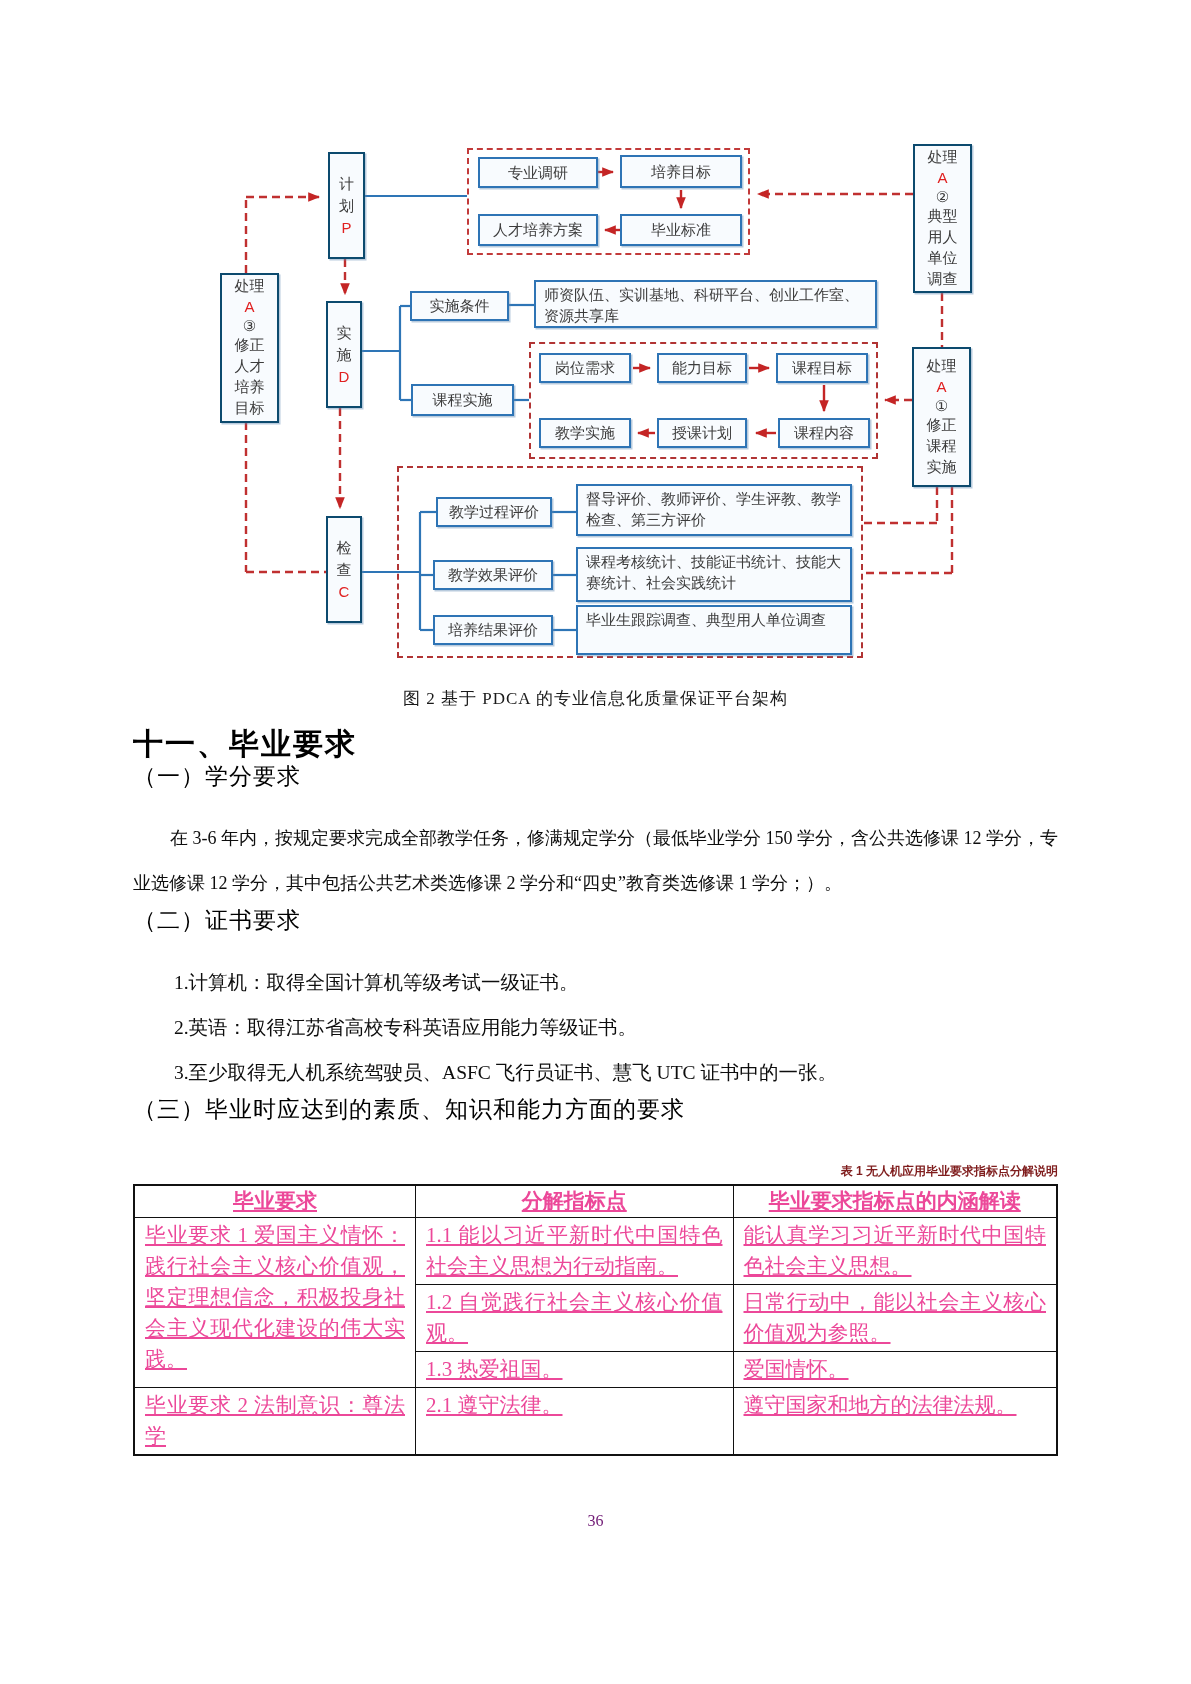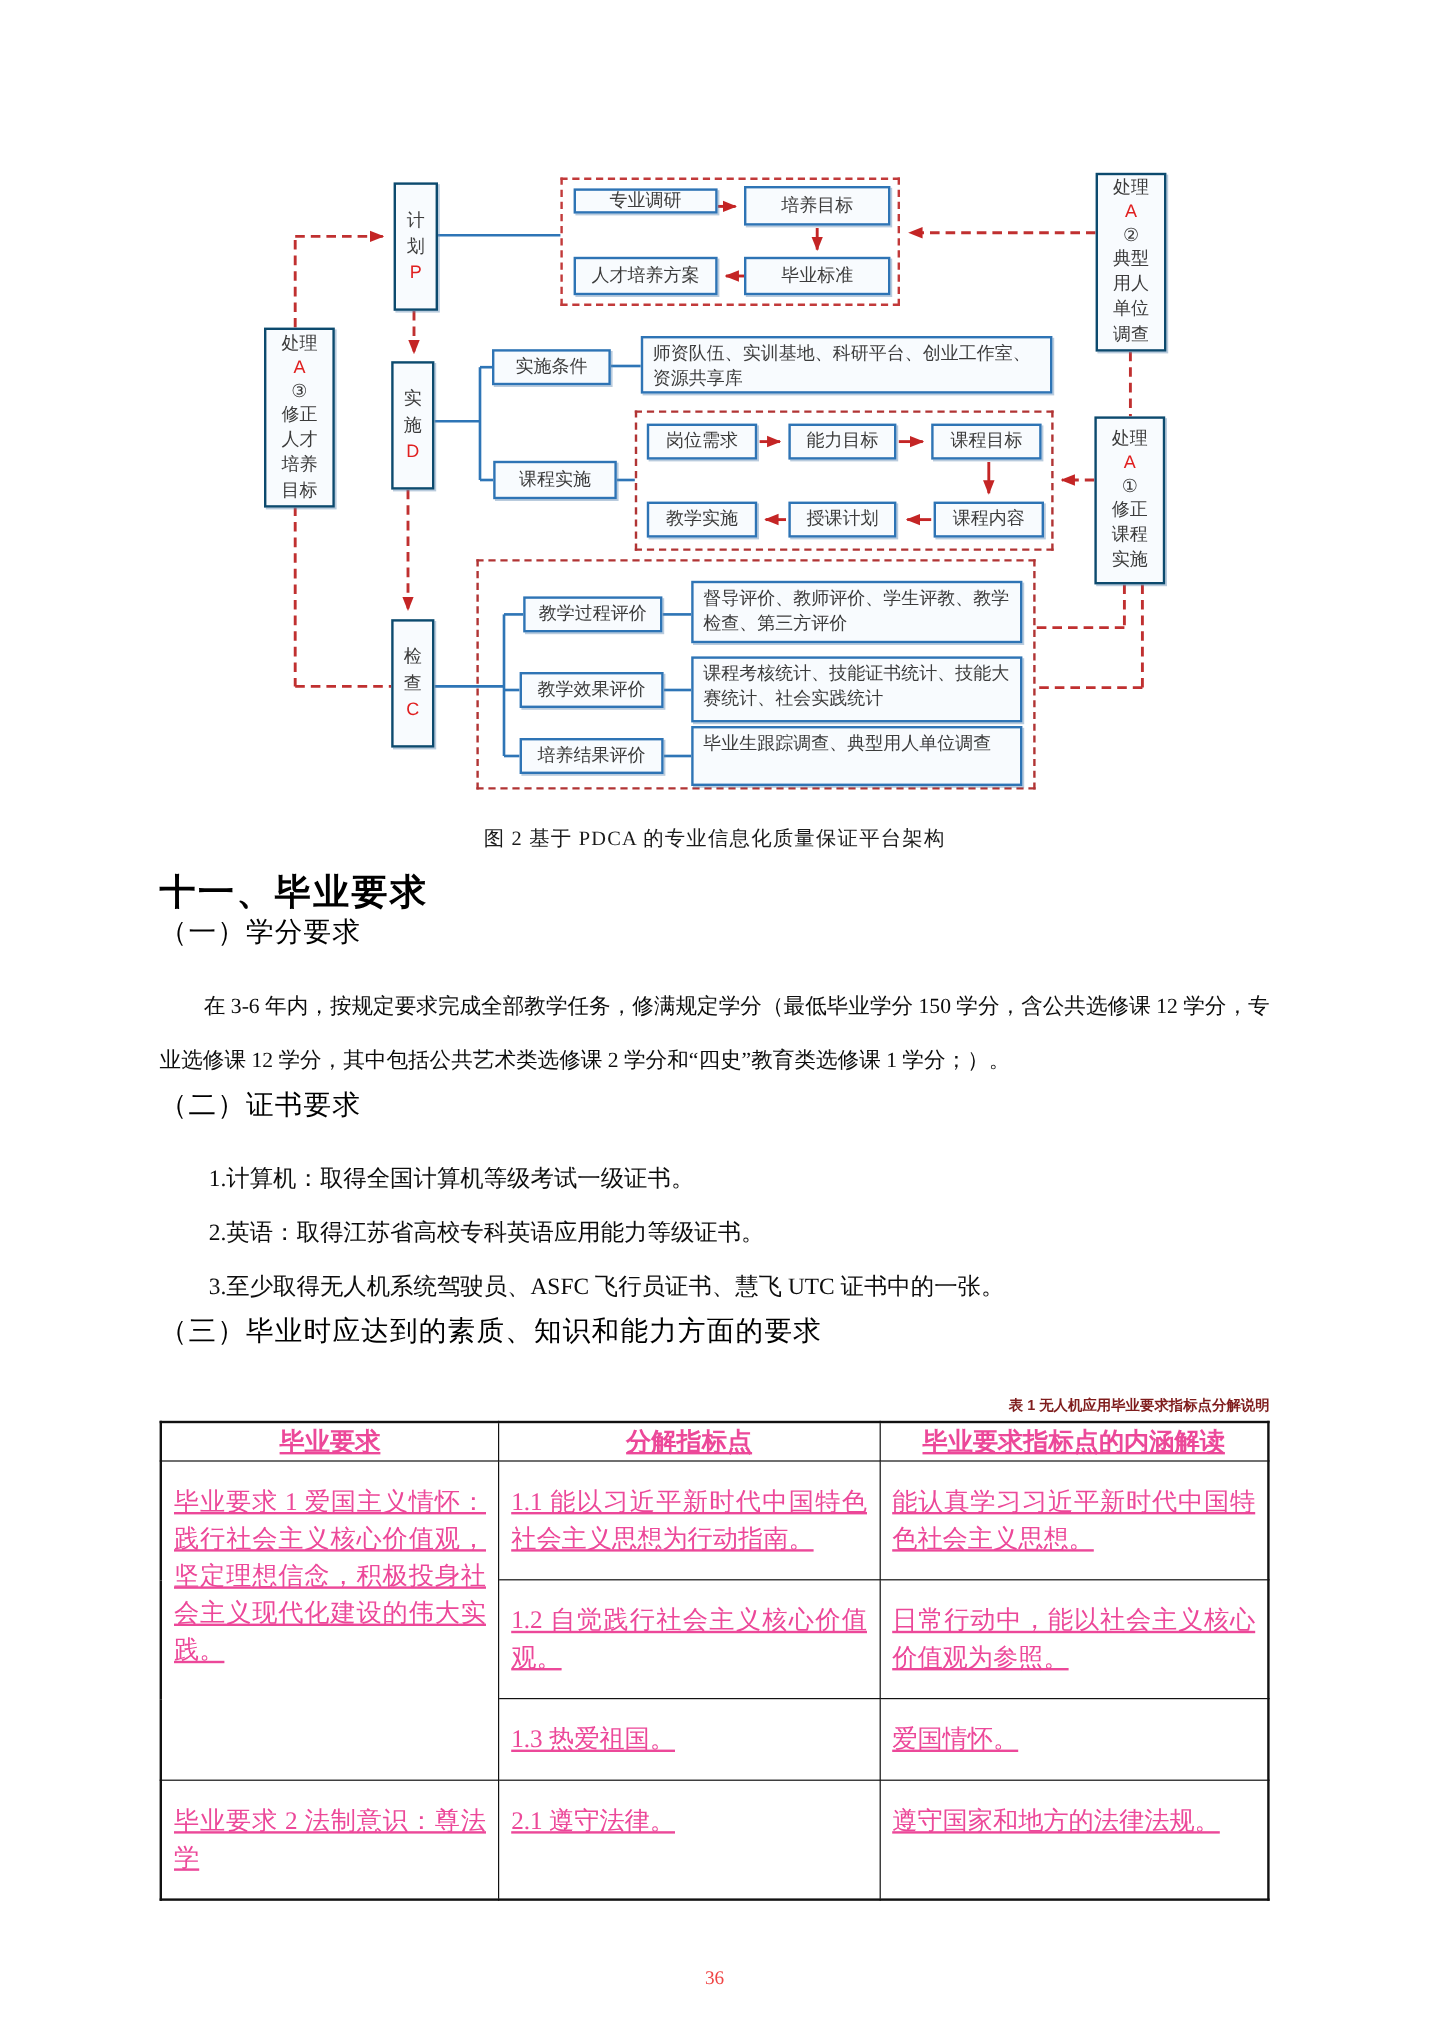--- a/index.html
+++ b/index.html
@@ -28,22 +28,22 @@
        font-weight:normal;color:#000;margin:0;letter-spacing:1px;}
   .h2a{margin-top:42px;} .h2b{margin-top:17px;} .h2c{margin-top:36px;}
   p.body{font-size:18px;line-height:45px;text-align:justify;text-indent:2.05em;margin:26px 0 0 0;color:#0d0d0d;}
   .items{margin-top:26px;}
   p.item{font-size:19.5px;line-height:45px;margin:0;text-indent:2.1em;color:#0d0d0d;}
   .tblcap{margin-top:40px;text-align:right;font-family:"Liberation Sans","DejaVu Sans",sans-serif;
           font-size:12px;font-weight:bold;color:#7f1d1d;}
   table.req{margin-top:4px;width:100%;border-collapse:collapse;border:2px solid #111;
             font-size:21px;line-height:31px;color:#ec4899;text-decoration:underline;}
   table.req th{border:1.5px solid #111;font-weight:bold;text-align:center;padding:1px 4px;line-height:29px;}
-  table.req td{border:1.5px solid #111;text-align:left;vertical-align:top;padding:18px 10px;text-align:justify;}
-  .pagenum{margin-top:56px;text-align:center;font-size:16px;color:#ef4444;}
+  table.req td{border:1.5px solid #111;text-align:left;vertical-align:top;padding:2px 10px;text-align:justify;}
+  .pagenum{margin-top:56px;text-align:center;font-size:16px;color:#701a75;}
 </style>
 </head>
 <body>
 
 <div class="screen">
 
   <div class="figure">
 
     <svg width="1191" height="663">
       <defs>
@@ -124,21 +124,21 @@
       <span>②</span>
       <span class="w2">典型用人单位调查</span>
     </div>
     <div class="vnode" style="left:912px;top:347px;width:59px;height:140px;">
       <span>处理</span>
       <span class="vl">A</span>
       <span>①</span>
       <span class="w2">修正课程实施</span>
     </div>
 
-    <div class="node" style="left:478px;top:157px;width:120px;height:21px;text-align:center;">专业调研</div>
+    <div class="node" style="left:478px;top:157px;width:120px;height:31px;text-align:center;">专业调研</div>
     <div class="node" style="left:620px;top:155px;width:122px;height:33px;">培养目标</div>
     <div class="node" style="left:478px;top:214px;width:120px;height:32px;">人才培养方案</div>
     <div class="node" style="left:620px;top:214px;width:122px;height:32px;">毕业标准</div>
 
     <div class="node" style="left:410px;top:291px;width:99px;height:30px;">实施条件</div>
     <div class="node txt" style="left:534px;top:280px;width:343px;height:48px;">师资队伍、实训基地、科研平台、创业工作室、资源共享库</div>
     <div class="node" style="left:411px;top:384px;width:103px;height:32px;">课程实施</div>
     <div class="node" style="left:539px;top:353px;width:92px;height:30px;">岗位需求</div>
     <div class="node" style="left:657px;top:353px;width:90px;height:30px;">能力目标</div>
     <div class="node" style="left:776px;top:353px;width:92px;height:30px;">课程目标</div>

